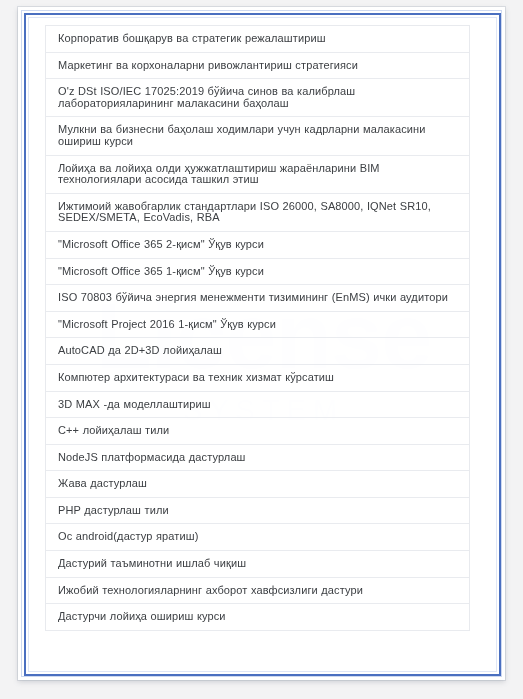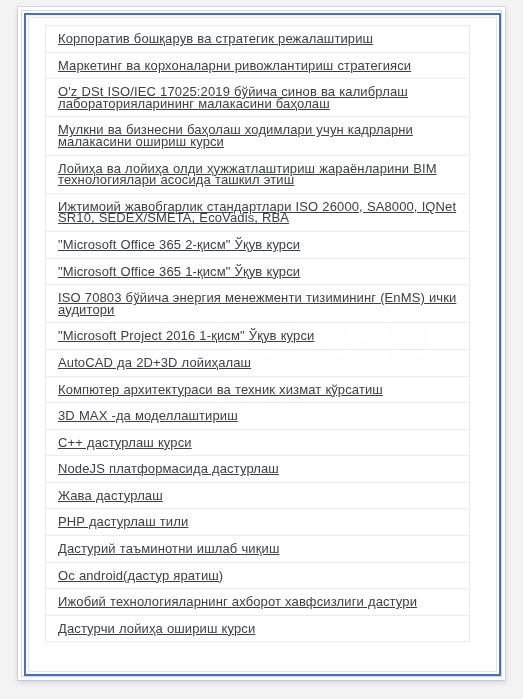--- a/index.html
+++ b/index.html
@@ -135,26 +135,25 @@
   }
 
   .row {
     position: relative;
     border-bottom: 1px solid #e9ebef;
     padding: 7px 11px 7px 12px;
     box-sizing: border-box;
     background: rgba(255,255,255,0.72);
   }
   .row-label {
-    font-size: 13px;
+    font-size: 11px;
     line-height: 11.6px;
     color: #3d4044;
     letter-spacing: 0.12px;
     word-spacing: 0.3px;
-    text-decoration: underline;
   }
 </style>
 </head>
 <body>
 
 <div class="page-shell">
 
   <div class="paper-shadow"></div>
   <div class="border-outer"></div>
   <div class="border-main"></div>
@@ -233,36 +232,36 @@
         <div class="row">
           <div class="row-label">AutoCAD да 2D+3D лойиҳалаш</div>
         </div>
         <div class="row">
           <div class="row-label">Компютер архитектураси ва техник хизмат кўрсатиш</div>
         </div>
         <div class="row">
           <div class="row-label">3D MAX -да моделлаштириш</div>
         </div>
         <div class="row">
-          <div class="row-label">C++ дастурлаш курси</div>
+          <div class="row-label">C++ лойиҳалаш тили</div>
         </div>
         <div class="row">
           <div class="row-label">NodeJS платформасида дастурлаш</div>
         </div>
         <div class="row">
           <div class="row-label">Жава дастурлаш</div>
         </div>
         <div class="row">
           <div class="row-label">PHP дастурлаш тили</div>
         </div>
         <div class="row">
+          <div class="row-label">Ос android(дастур яратиш)</div>
+        </div>
+        <div class="row">
           <div class="row-label">Дастурий таъминотни ишлаб чиқиш</div>
-        </div>
-        <div class="row">
-          <div class="row-label">Ос android(дастур яратиш)</div>
         </div>
         <div class="row">
           <div class="row-label">Ижобий технологияларнинг ахборот хавфсизлиги дастури</div>
         </div>
         <div class="row">
           <div class="row-label">Дастурчи лойиҳа ошириш курси</div>
         </div>
       </div>
   </div>
 

